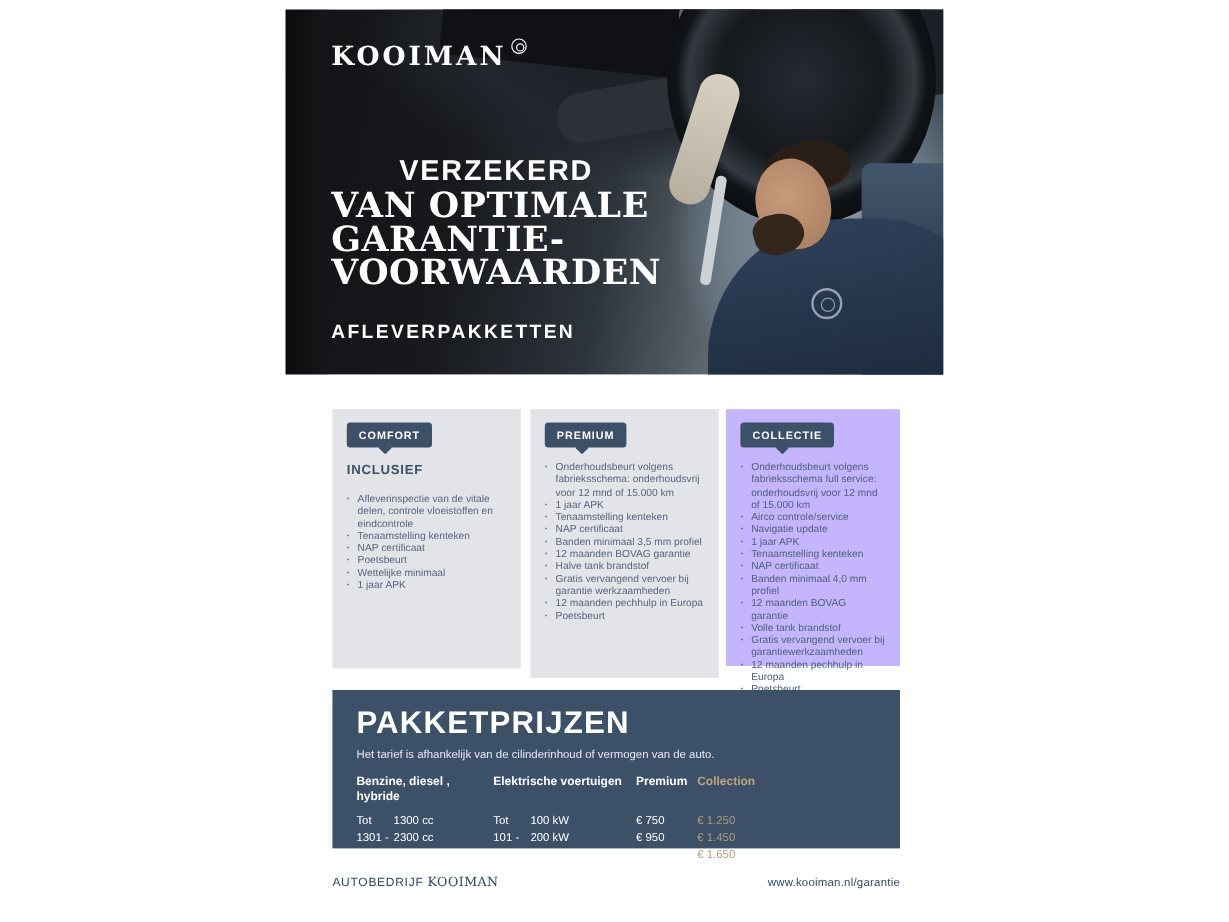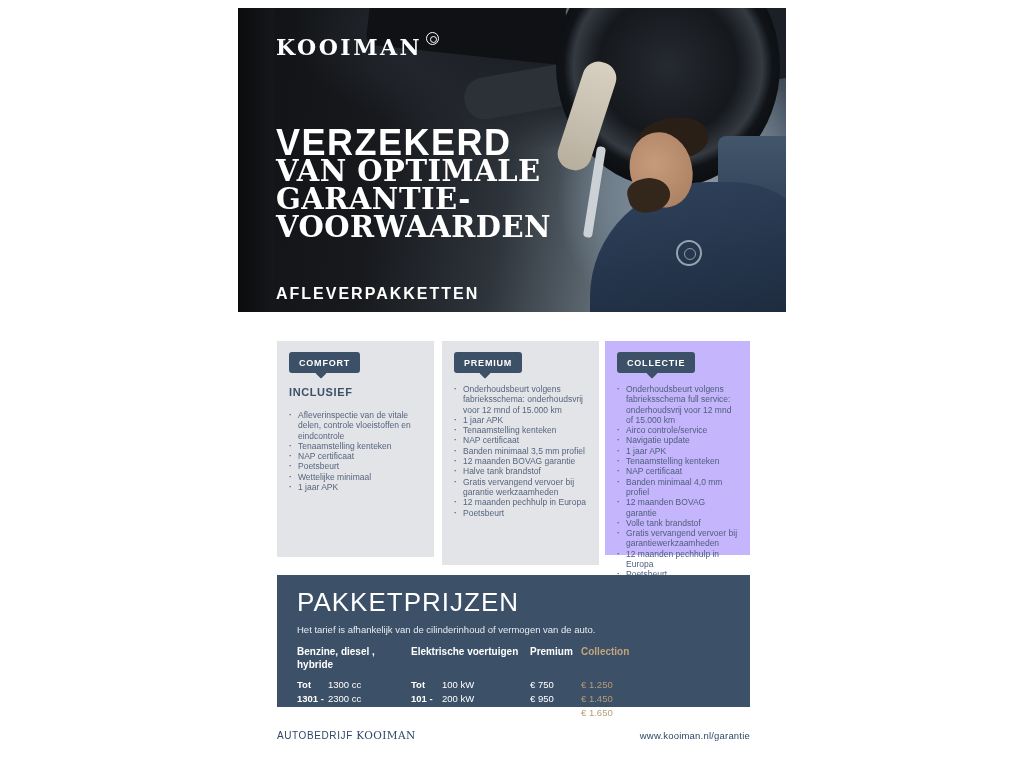--- a/index.html
+++ b/index.html
@@ -37,23 +37,23 @@
                  background:radial-gradient(circle at 42% 40%, #c59b7b, #a67c5e); border-radius:50% 50% 48% 52%; transform:rotate(-12deg); }
   .sh-beard    { left:390px; top:170px; width:42px; height:34px; background:#33261b; border-radius:40% 60% 50% 50%; transform:rotate(-15deg); }
   .sh-patch    { left:438px; top:232px; width:26px; height:26px; border:2px solid rgba(230,235,240,.6); border-radius:50%; }
   .sh-patch::after { content:""; position:absolute; left:6px; top:6px; width:10px; height:10px; border:1px solid rgba(230,235,240,.55); border-radius:50%; }
 
   .hero-text { position:absolute; left:38px; color:#ffffff; }
   .hero-logo { top:26px; font-family:"DejaVu Serif", serif; font-weight:bold; font-size:22px; letter-spacing:2.5px; display:flex; align-items:flex-start; gap:4px; }
   .logo-mark { width:13px; height:13px; border:1.5px solid #fff; border-radius:50%; display:inline-block; position:relative; margin-top:-2px; }
   .logo-mark::after { content:""; position:absolute; left:2.5px; top:2.5px; width:5px; height:5px; border:1px solid #fff; border-radius:50%; }
   .hero-title { top:120px; }
-  .ht-sans  { font-weight:bold; font-size:36px; letter-spacing:1.5px; line-height:29px; }
+  .ht-sans  { font-weight:bold; font-size:24px; letter-spacing:1.5px; line-height:29px;text-align:center; }
   .ht-serif { font-family:"DejaVu Serif", serif; font-weight:bold; font-size:29px; line-height:28px; letter-spacing:0.5px; }
-  .hero-tagline { top:261px; font-weight:bold; font-size:16px; letter-spacing:2px;margin-top:16px; }
+  .hero-tagline { top:261px; font-weight:bold; font-size:16px; letter-spacing:2px; }
 
   
   .cards { position:absolute; left:277px; top:341px; width:473px; display:flex; }
   .card { background:#E3E4E8; position:relative; padding:11px 12px; }
   .card-comfort  { width:157px; height:216px; margin-right:8px; }
   .card-premium  { width:157px; height:224px; margin-right:6px; }
   .card-collectie{ width:145px; height:214px; background:#c4b5fd; }
   .badge { display:inline-block; background:#3C5068; color:#fff; font-weight:bold; font-size:9px;
            letter-spacing:0.8px; padding:6px 10px 5px; border-radius:3px; position:relative; }
   .badge::after { content:""; position:absolute; left:40%; bottom:-4px; width:8px; height:8px;
@@ -63,29 +63,29 @@
   .card-comfort ul.bullets { margin-top:12px; }
   ul.bullets li { position:relative; padding-left:9px; font-size:8.5px; line-height:10.3px; color:#56657E; }
   ul.bullets li::before { content:"\00B7"; position:absolute; left:0; font-weight:bold; }
   .card-collectie ul.bullets li { color:#4F607A; }
   .card-banner { position:absolute; left:0; right:0; bottom:0; height:28px; background:#B5694A; color:#fff;
                  font-weight:bold; font-size:10px; letter-spacing:1.2px; display:flex; align-items:center; justify-content:center; }
 
   
   .pricing { position:absolute; left:277px; top:575px; width:473px; height:132px;
              background:#3C5068; color:#ffffff; padding:13px 20px 12px; }
-  .pricing-title { font-weight:normal; font-size:26px; letter-spacing:1px; line-height:28px; }
+  .pricing-title { font-weight:bold; font-size:26px; letter-spacing:1px; line-height:28px; }
   .pricing-sub { margin-top:8px; font-size:9.5px; color:#E8EBEF; line-height:12px; }
   .price-grid { display:grid; grid-template-columns:114px 119px 51px auto; }
   .price-head { margin-top:9px; font-weight:bold; font-size:10px; line-height:13px; }
   .price-head .col-collection { color:#C2A57D; }
   .price-rows { margin-top:7px; }
   .price-row { display:grid; grid-template-columns:114px 119px 51px auto; font-size:9.5px; line-height:14px; }
   .pair { display:flex; }
-  .pair-label { width:31px; flex:0 0 31px;font-weight:bold; }
+  .pair-label { width:31px; flex:0 0 31px; }
   .price-row .cell-collection { color:#B59C77; }
 
   
   .footer { position:absolute; left:277px; top:729px; width:473px; display:flex; justify-content:space-between; align-items:baseline; color:#2E4867; }
   .brand { font-weight:normal; font-size:10px; letter-spacing:0.6px; }
   .brand .serif { font-family:"DejaVu Serif", serif; font-size:10.5px; letter-spacing:0.4px; }
   .footer-url { font-size:9.5px; letter-spacing:0.2px; }
 </style>
 </head>
 <body>

